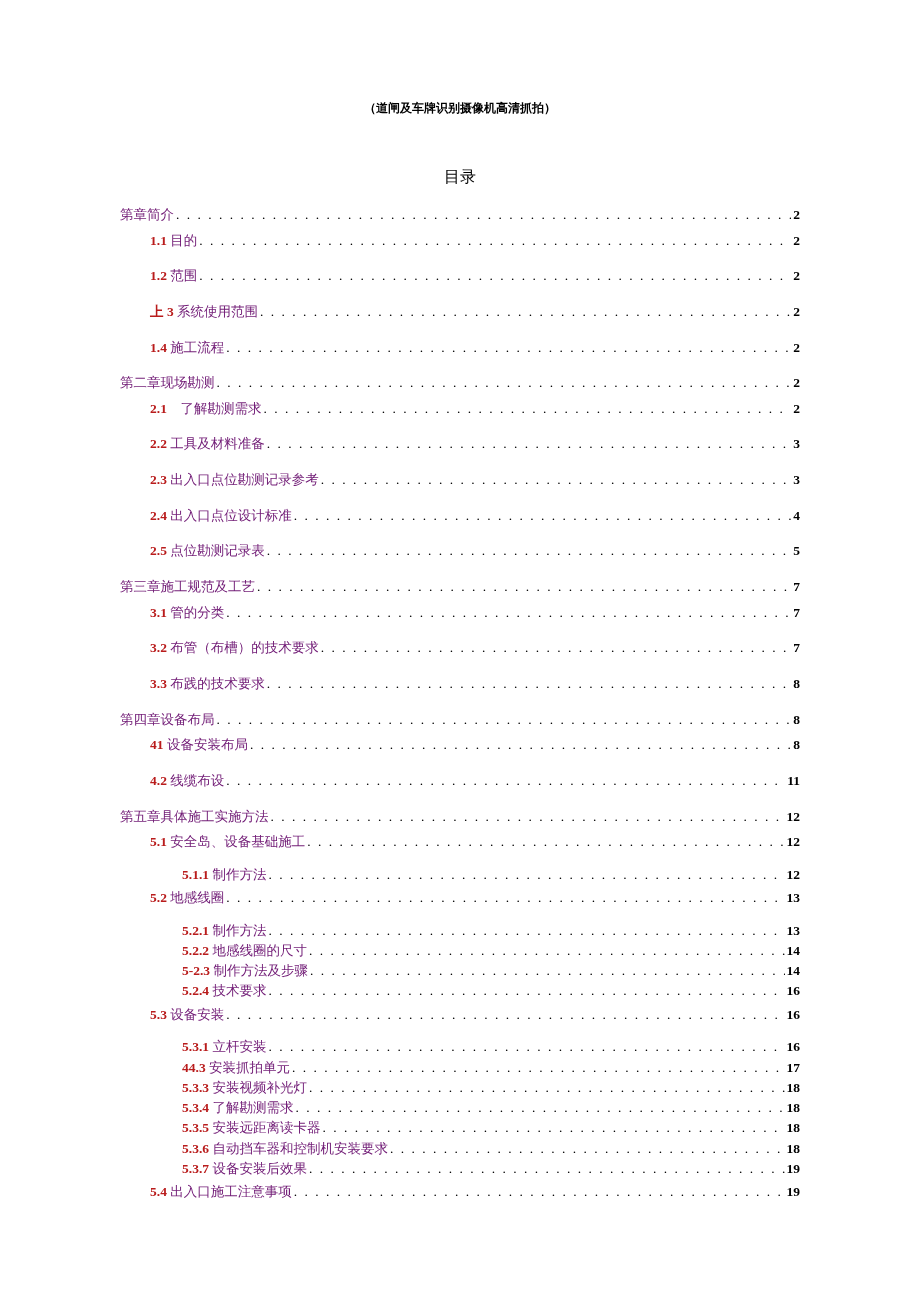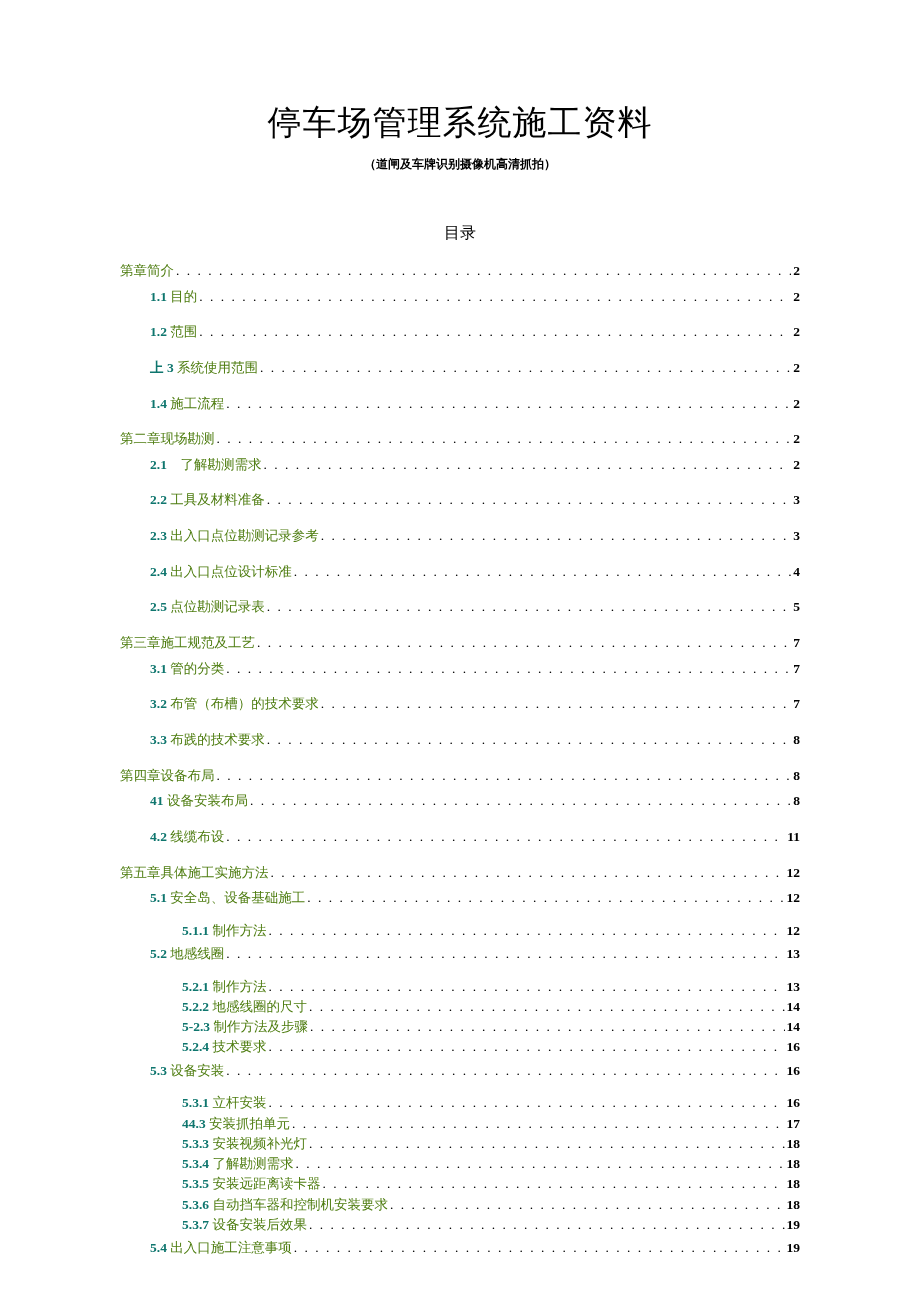--- a/index.html
+++ b/index.html
@@ -46,24 +46,24 @@
     display: flex;
     align-items: baseline;
     white-space: nowrap;
     overflow: hidden;
   }
   .toc-row .label {
     flex: 0 0 auto;
   }
   .toc-row .label .num {
     font-weight: bold;
-    color: #0f766e;
+    color: #b91c1c;
   }
   .toc-row .label .txt {
-    color: #4d7c0f;
+    color: #701a75;
   }
   .toc-row .leader {
     flex: 1 1 auto;
     overflow: hidden;
     letter-spacing: 2px;
     color: #000;
     margin: 0 2px;
   }
   .toc-row .page-num {
     flex: 0 0 auto;
@@ -73,21 +73,20 @@
   .indent-0 { padding-left: 0; }
   .indent-1 { padding-left: 30px; }
   .indent-2 { padding-left: 62px; font-family: Liberation Serif, serif; }
   .spacer { height: 10px; }
   .tight { line-height: 1.5; }
 </style>
 </head>
 <body>
 
 <div class="page">
-  <h1 class="title">停车场管理系统施工资料</h1>
   <div class="subtitle">（道闸及车牌识别摄像机高清抓拍）</div>
 
   <div class="toc-heading">目录</div>
 
   <div class="toc" id="toc">
       <div class="toc-row indent-0">
         <span class="label"><span class="txt">第章简介 </span></span>
         <span class="leader">. . . . . . . . . . . . . . . . . . . . . . . . . . . . . . . . . . . . . . . . . . . . . . . . . . . . . . . . . . . . . . . . . . . . . . . . . . . . . . . . . . . . . . . . . . . . . . . . . . . . . . . . . . . . . . . . . . . . . . . . . . . . . . . . . . . . . . . . . . . . . . . . . . . . . . . . . . . . . . . . . . . . . . . . . . . . . . . . . . . . . . . . . . . . . . . . . . . . . . . . </span>
         <span class="page-num">2</span>
       </div>

